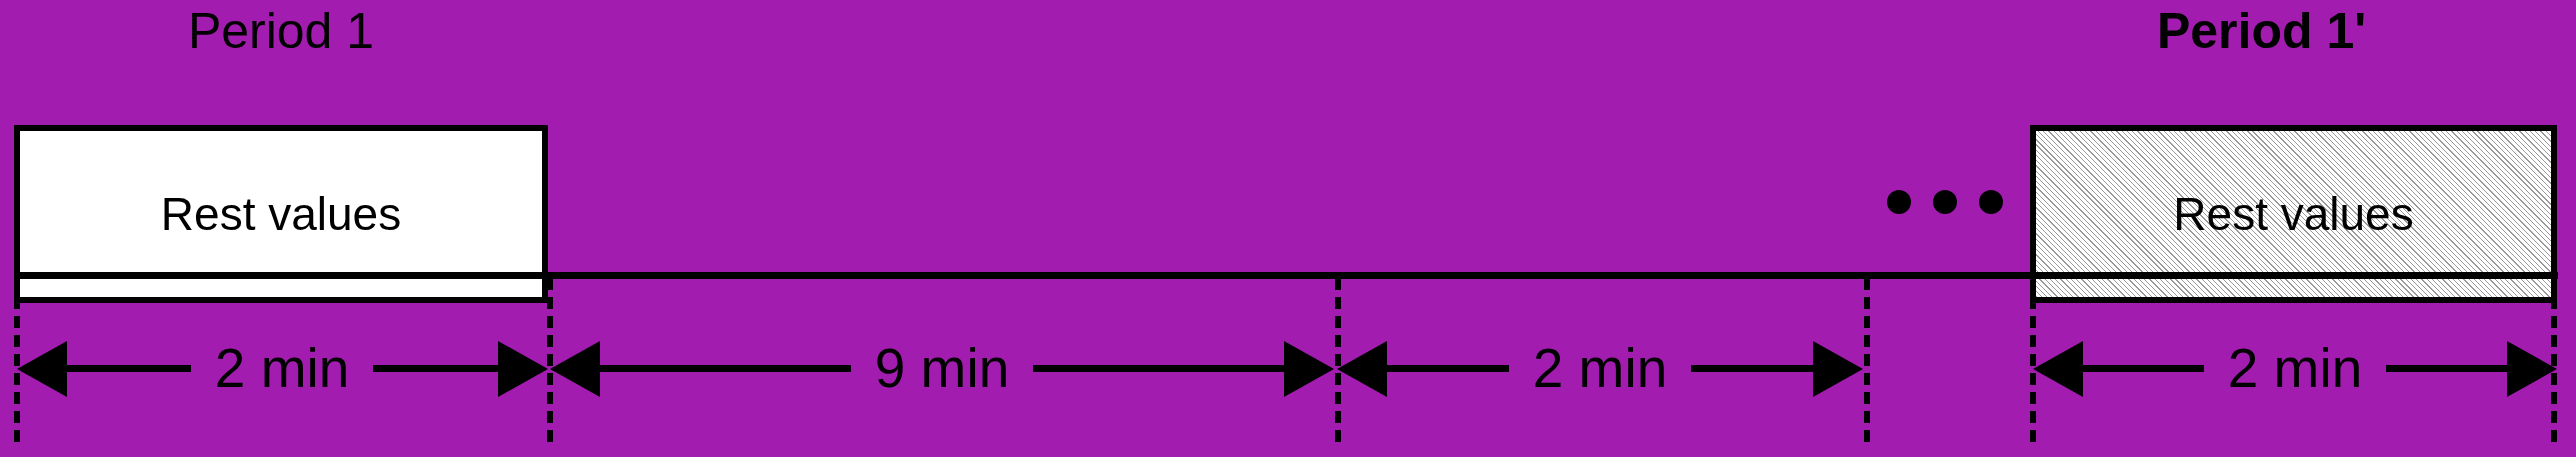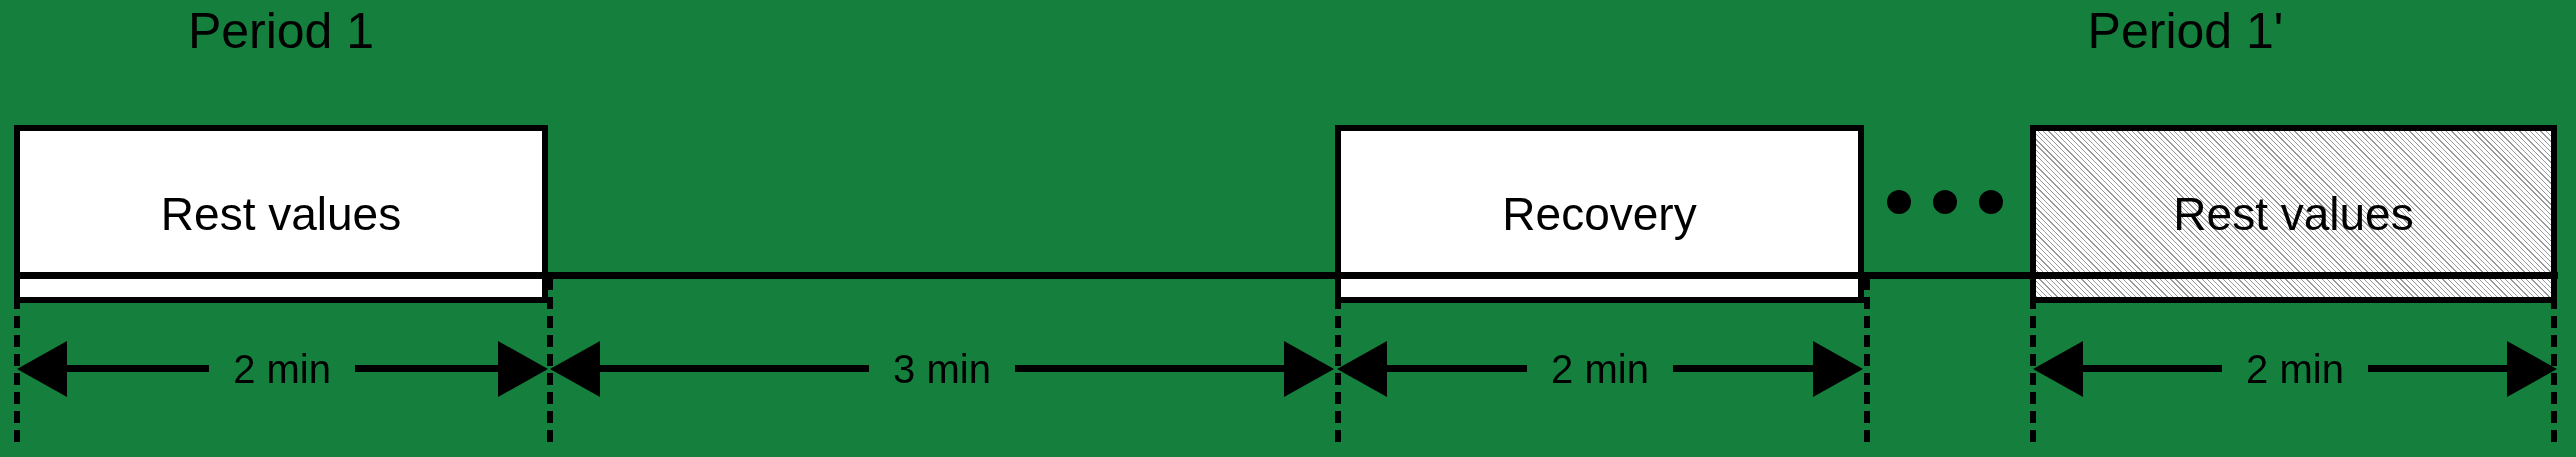--- a/index.html
+++ b/index.html
@@ -10,21 +10,21 @@
   }
   body {
     font-family: "Liberation Sans", sans-serif;
     color: #000000;
   }
 
   #timeline-figure {
     position: relative;
     width: 2576px;
     height: 457px;
-    background: #15803d;
+    background: #a21caf;
     overflow: hidden;
   }
 
   
   .period-title {
     position: absolute;
     top: 3.7px;
     height: 55px;
     line-height: 55px;
     text-align: center;
@@ -136,46 +136,43 @@
   }
   .dimension .arrow-shaft {
     flex: 1 1 auto;
     height: 6.5px;
     background: #000000;
     min-width: 9.2px;
   }
   .dimension .duration-label {
     flex: 0 0 auto;
     padding: 0 24px;
-    font-size: 40px;
+    font-size: 55px;
     line-height: 1;
     white-space: nowrap;
     color: #000000;
     text-align: center;
   }
 </style>
 </head>
 <body>
 
 <div id="timeline-figure">
 
   <div class="period-title" style="left:14px; width:534px;">Period 1</div>
 
 
 
-  <div class="period-title" style="left:1922px; width:527px;">Period 1'</div>
+  <div class="period-title" style="left:1998px; width:527px;font-weight:bold;">Period 1'</div>
 
   <div class="period-box border-black" style="left:14px; width:534px;">
     <span class="box-label">Rest values</span>
   </div>
 
 
-  <div class="period-box border-black" style="left:1335px; width:529px;">
-    <span class="box-label">Recovery</span>
-  </div>
 
   <div class="period-box border-black" style="left:2030px; width:527px;">
     <span class="hatch-fill"></span>
     <span class="box-label">Rest values</span>
   </div>
 
   <div id="ellipsis-group">
     <span class="dot"></span>
     <span class="dot"></span>
     <span class="dot"></span>
@@ -194,21 +191,21 @@
     <span class="arrow-head left"></span>
     <span class="arrow-shaft"></span>
     <span class="duration-label">2 min</span>
     <span class="arrow-shaft"></span>
     <span class="arrow-head right"></span>
   </div>
 
   <div class="dimension" style="left:550px; width:784px;">
     <span class="arrow-head left"></span>
     <span class="arrow-shaft"></span>
-    <span class="duration-label">3 min</span>
+    <span class="duration-label">9 min</span>
     <span class="arrow-shaft"></span>
     <span class="arrow-head right"></span>
   </div>
 
   <div class="dimension" style="left:1337px; width:526px;">
     <span class="arrow-head left"></span>
     <span class="arrow-shaft"></span>
     <span class="duration-label">2 min</span>
     <span class="arrow-shaft"></span>
     <span class="arrow-head right"></span>

